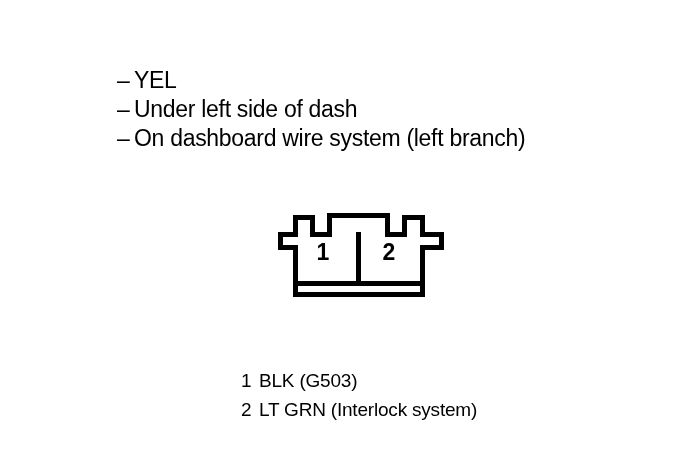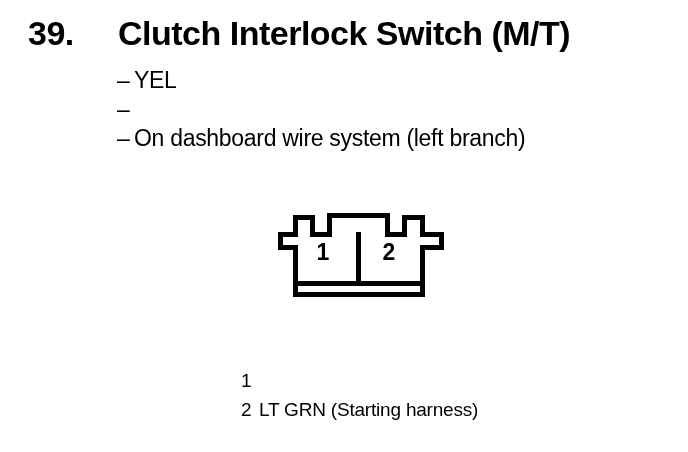--- a/index.html
+++ b/index.html
@@ -57,32 +57,29 @@
     letter-spacing: -0.2px;
   }
   .legend-row { display: flex; white-space: nowrap; }
   .legend-row .pin-num { width: 12px; flex: 0 0 auto; margin-right: 6px; }
 </style>
 </head>
 <body>
 
 <div id="canvas">
 
-  <div class="header">
-    <span class="num">39.</span>
-    <h1>Clutch Interlock Switch (M/T)</h1>
-  </div>
 
   <div class="notes">
     <div class="note">
       <span class="dash">–</span>
       <span>YEL</span>
     </div>
     <div class="note">
       <span class="dash">–</span>
+      <span>Under left side of dash</span>
     </div>
     <div class="note">
       <span class="dash">–</span>
       <span>On dashboard wire system (left branch)</span>
     </div>
   </div>
 
   <div class="connector-wrap">
     <svg width="180" height="100" viewBox="270 205 180 100">
 
@@ -93,20 +90,21 @@
       <path d="M 358.5 232 L 358.5 283" stroke="#000000" stroke-width="5" shape-rendering="crispEdges"></path>
 
       <text x="323" y="260" text-anchor="middle" font-family="Liberation Sans, sans-serif" font-size="23" font-weight="bold" fill="#000000">1</text>
       <text x="389" y="260" text-anchor="middle" font-family="Liberation Sans, sans-serif" font-size="23" font-weight="bold" fill="#000000">2</text>
     </svg>
   </div>
 
   <div class="legend">
     <div class="legend-row">
       <span class="pin-num">1</span>
+      <span class="pin-label">BLK (G503)</span>
     </div>
     <div class="legend-row">
       <span class="pin-num">2</span>
-      <span class="pin-label">LT GRN (Starting harness)</span>
+      <span class="pin-label">LT GRN (Interlock system)</span>
     </div>
   </div>
 
 </div>
 
 </body></html>

